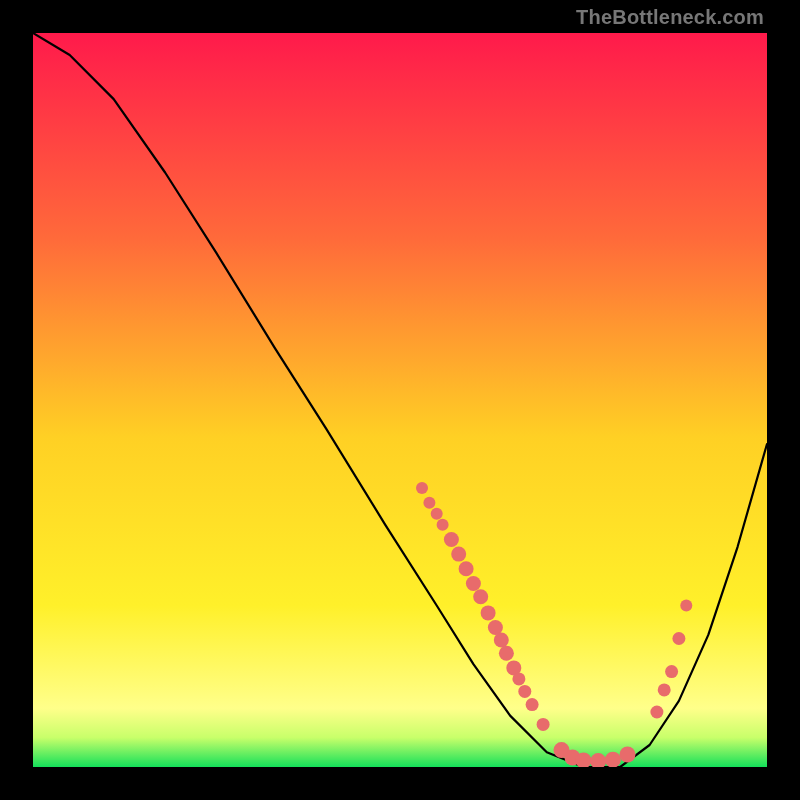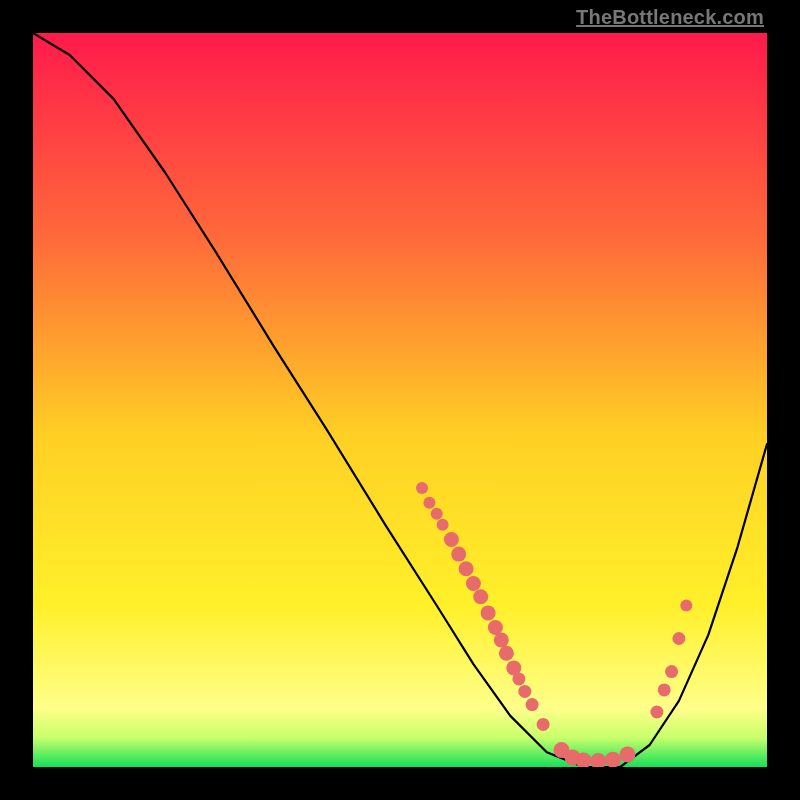--- a/index.html
+++ b/index.html
@@ -20,21 +20,20 @@
   }
   .attribution {
     position: absolute;
     right: 36px;
     top: 6px;
     font-family: Arial, Helvetica, sans-serif;
     font-size: 20px;
     font-weight: 600;
     color: #777777;
     letter-spacing: 0.2px;
-    text-decoration: underline;
   }
   svg.plot {
     position: absolute;
     left: 0;
     top: 0;
     width: 734px;
     height: 734px;
     display: block;
   }
 </style>

